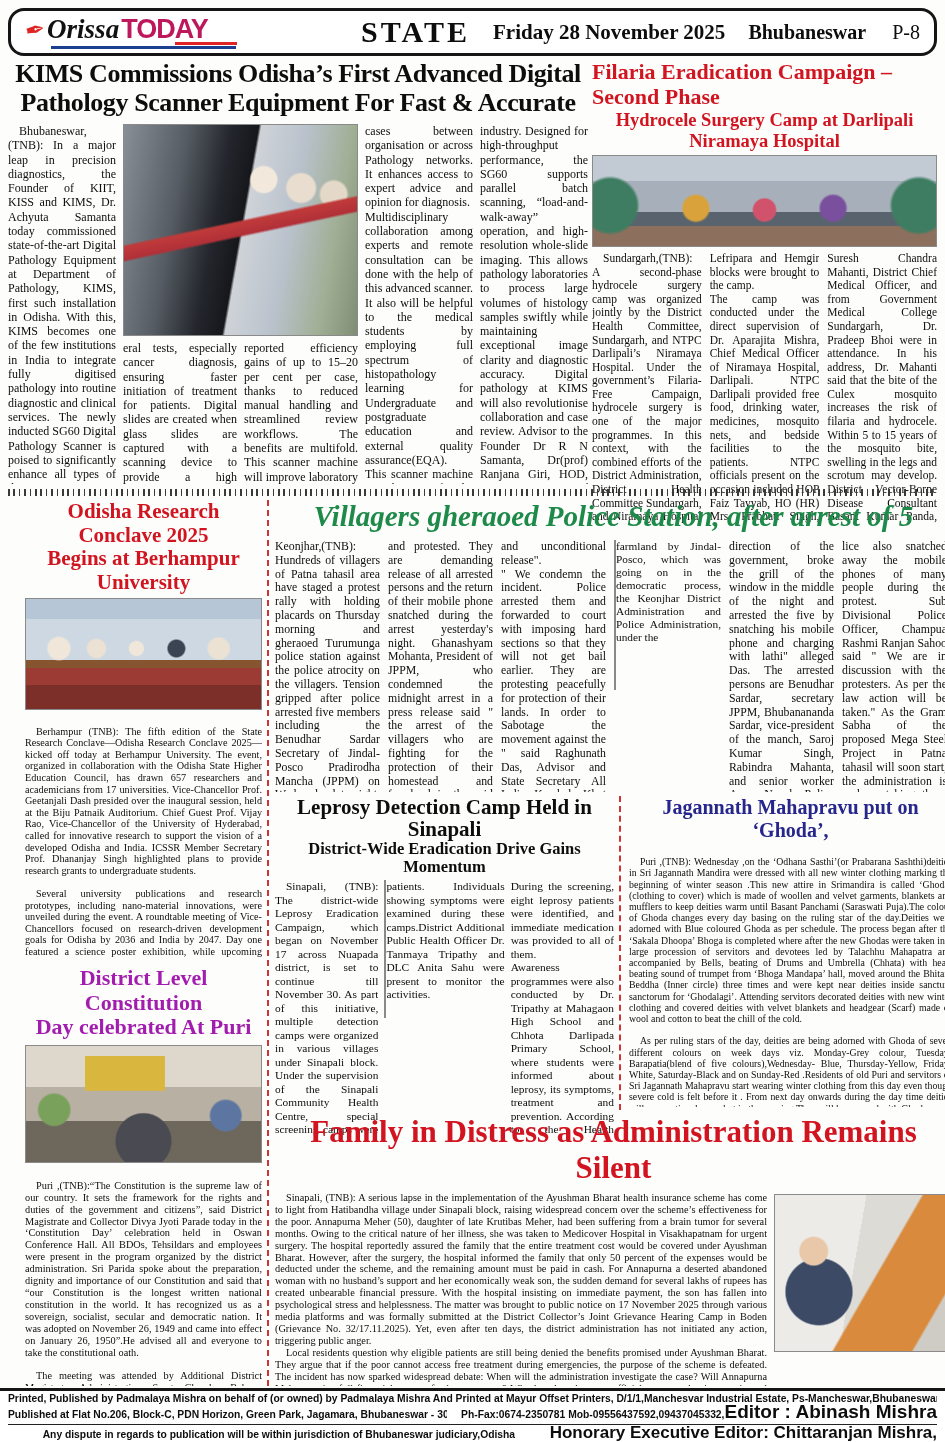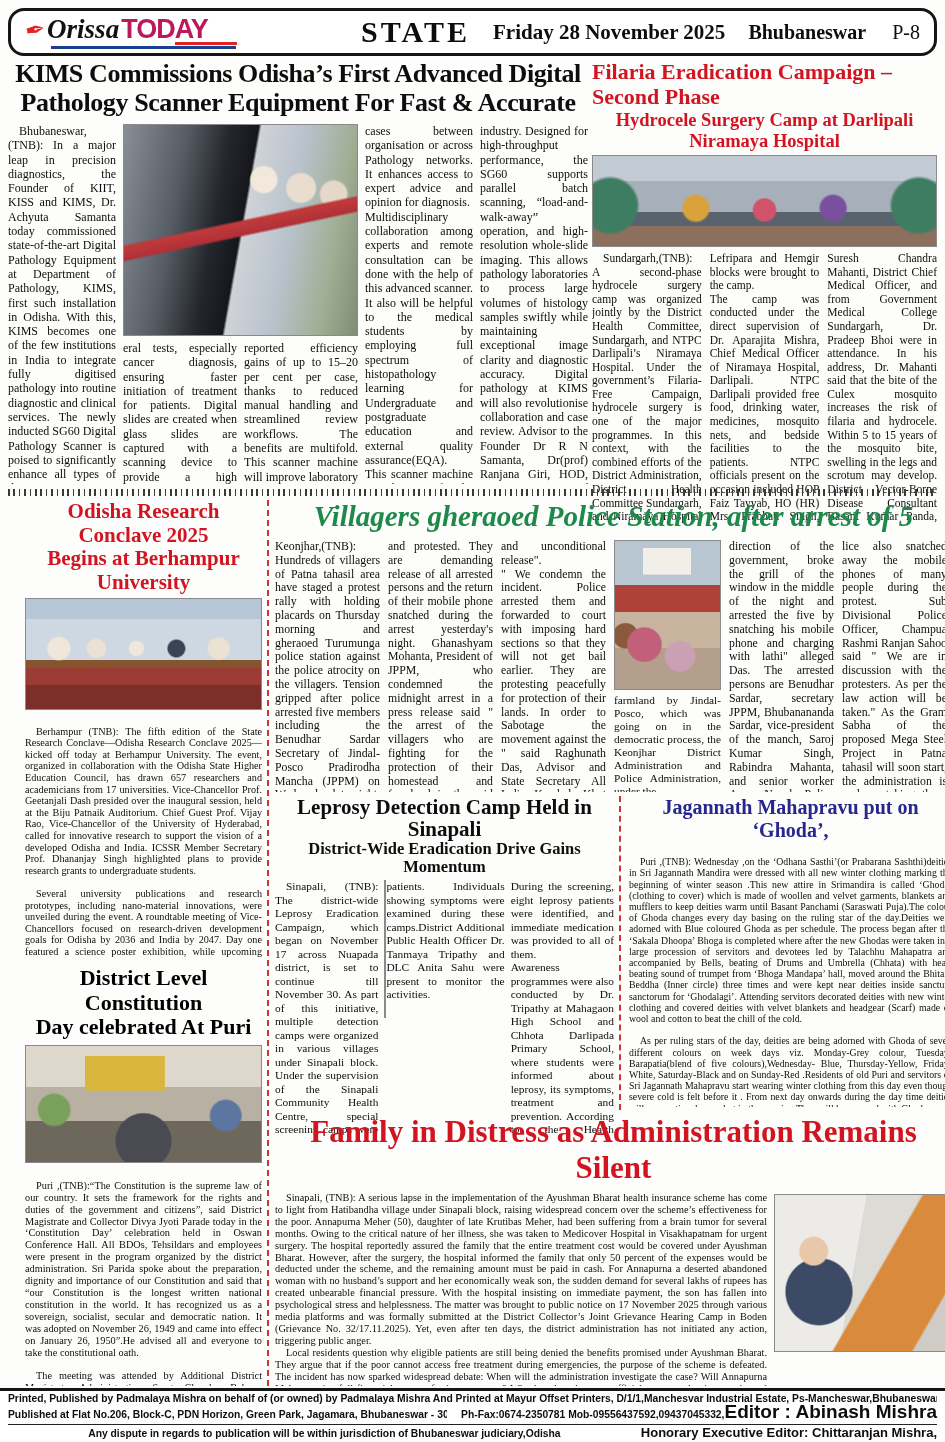--- a/index.html
+++ b/index.html
@@ -60,34 +60,34 @@
   .leftcol{width:244px;border-right:2px dashed #cf3333;padding-right:5px;overflow:hidden}
   .h-con{color:#d11420;font:bold 21px/1.12 "Liberation Serif",serif;text-align:center}
   .con-photo{height:112px;margin:4px 0;background:
      radial-gradient(circle at 14% 45%,#f0e7da 0 5%,transparent 6%),
      radial-gradient(circle at 30% 45%,#ece2d4 0 5%,transparent 6%),
      radial-gradient(circle at 47% 45%,#f0e7da 0 5%,transparent 6%),
      radial-gradient(circle at 64% 45%,#3a4452 0 5%,transparent 6%),
      radial-gradient(circle at 82% 45%,#ece2d4 0 5%,transparent 6%),
      linear-gradient(#b6c6d6 0 18%,#cdd8e2 18% 55%,#86552f 55% 63%,#9c3b33 63% 78%,#7c2e28 78% 100%)}
   .con-body{height:244px;font-size:10.2px;line-height:11.6px}
-  .h-pd{color:#000000;font:bold 22px/1.12 "Liberation Serif",serif;text-align:center;margin-top:8px}
+  .h-pd{color:#a21caf;font:bold 22px/1.12 "Liberation Serif",serif;text-align:center;margin-top:8px}
   .pd-photo{height:118px;margin:5px 0;background:
      linear-gradient(#d9b63e 0 0) 38% 12%/34% 30% no-repeat,
      radial-gradient(circle at 12% 55%,#79a15c 0 7%,transparent 8%),
      radial-gradient(circle at 85% 60%,#5c76a1 0 7%,transparent 8%),
      radial-gradient(circle at 50% 82%,#4a4a52 0 18%,transparent 19%),
      linear-gradient(#ded8cc 0 35%,#b8b0a2 35% 65%,#6e675c 65% 100%)}
   .pd-body{height:296px;font-size:10.3px;line-height:11.9px}
 
   .rightarea{width:689px;border-right:2px dashed #cf3333;padding:0 4px 0 6px;overflow:hidden}
   .h-vill{color:#1e8a4a;font:italic bold 29px/1.15 "Liberation Serif",serif;text-align:center;height:38px;overflow:hidden}
   .vill-body{display:flex;gap:8px;height:252px;margin-top:2px}
   .vcol{width:105px;font-size:11.8px;line-height:13.8px}
-  .vill-mid{width:107px;display:flex;flex-direction:column}
+  .vill-mid{width:107px;display:flex;flex-direction:row}
   .vill-photo{height:150px;margin-bottom:4px;background:
      linear-gradient(#f2efe8 0 0) 50% 6%/46% 18% no-repeat,
      radial-gradient(circle at 28% 70%,#c2607a 0 13%,transparent 14%),
      radial-gradient(circle at 62% 78%,#caa0b4 0 11%,transparent 12%),
      radial-gradient(circle at 10% 64%,#8b5a3c 0 9%,transparent 10%),
      linear-gradient(#b8c6d2 0 30%,#b0403a 30% 48%,#c8b49e 48% 72%,#b39f8b 72% 100%)}
   .vill-cap{flex:1;font-size:11.3px;line-height:13px}
 
   .lj-row{display:flex;height:314px;margin-top:4px}
   .leprosy{width:346px;border-right:2px dashed #cf3333;padding-right:5px}
@@ -119,21 +119,21 @@
 
   
   .footer{position:absolute;left:0;top:1388px;width:945px;height:54px;border-top:3px solid #151515;background:#fff;padding:2px 8px 0 8px;font-family:"Liberation Sans",sans-serif}
   .ft1{font:bold 10.3px/12px "Liberation Sans",sans-serif;text-align:center;white-space:nowrap;overflow:hidden}
   .ft2{display:flex;align-items:baseline;font:bold 10.3px/14px "Liberation Sans",sans-serif;white-space:nowrap}
   .ft2 .pub{overflow:hidden}
   .ft2 .phone{margin-left:14px}
   .ft2 .ed{margin-left:auto;font-size:19px}
   .ft3{display:flex;align-items:baseline;border-top:1.5px solid #222;margin-top:2px;padding-top:2px;font:bold 10.3px/12px "Liberation Sans",sans-serif;white-space:nowrap}
   .ft3 .jur{margin:0 auto}
-  .ft3 .hon{font-size:13px}
+  .ft3 .hon{font-size:17px}
 </style>
 </head>
 <body>
 
 <div class="page">
 
   <div class="masthead">
     <div class="logo">
       <span class="pen-ic">✒</span>
       <span class="logo-it">Orissa</span>

